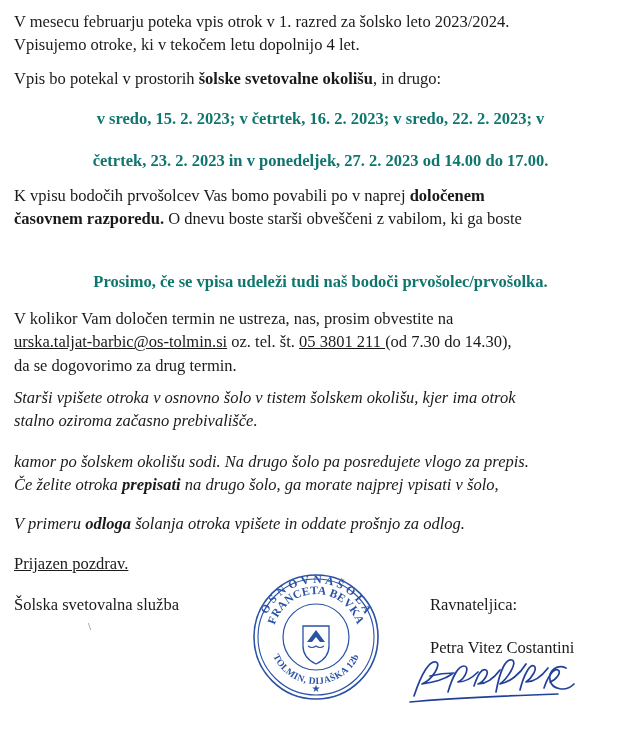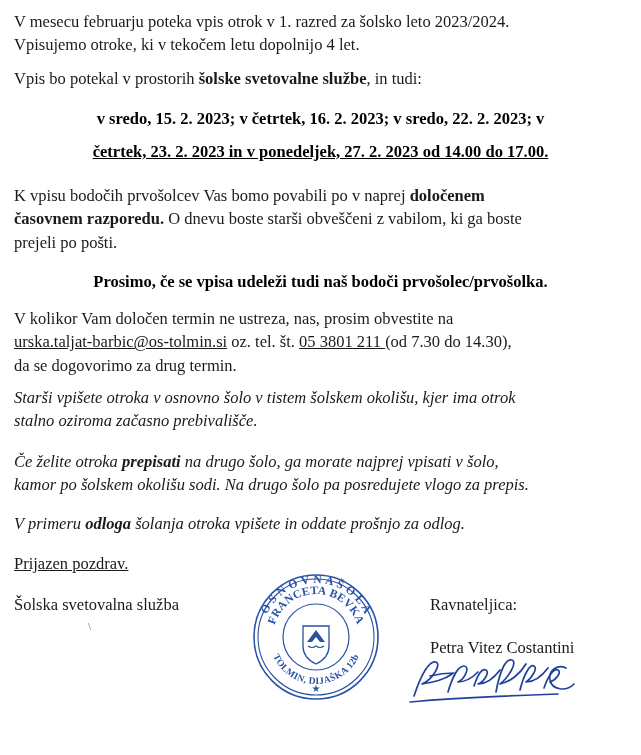--- a/index.html
+++ b/index.html
@@ -30,21 +30,21 @@
     box-sizing: border-box;
   }
   p {
     margin: 0;
     font-size: 16.5px;
     line-height: 1.42;
     text-align: justify;
     text-justify: inter-word;
   }
   .blue {
-    color: #000000;
+    color: #0f766e;
   }
   .bold {
     font-weight: bold;
   }
   .center {
     text-align: center;
   }
   .italic {
     font-style: italic;
   }
@@ -103,52 +103,51 @@
 <body>
 
 <div class="page">
 
   <div class="body-text" id="block-intro">
     <p class="nojust">V mesecu februarju poteka vpis otrok v 1. razred za šolsko leto 2023/2024.</p>
     <p class="nojust">Vpisujemo otroke, ki v tekočem letu dopolnijo 4 let.</p>
   </div>
 
   <div class="body-text" id="block-venue">
-    <p class="nojust"><span>Vpis bo potekal v prostorih </span><span class="bold">šolske svetovalne službe</span><span>, in tudi:</span></p>
+    <p class="nojust"><span>Vpis bo potekal v prostorih </span><span class="bold">šolske svetovalne okolišu</span><span>, in drugo:</span></p>
   </div>
 
   <div class="body-text" id="block-dates">
     <p class="center blue bold">v sredo, 15. 2. 2023; v četrtek, 16. 2. 2023; v sredo, 22. 2. 2023; v</p>
-    <p class="center blue bold" style="margin-top:10px;text-decoration:underline;">četrtek, 23. 2. 2023 in v ponedeljek, 27. 2. 2023 od 14.00 do 17.00.</p>
+    <p class="center blue bold" style="margin-top:19px;">četrtek, 23. 2. 2023 in v ponedeljek, 27. 2. 2023 od 14.00 do 17.00.</p>
   </div>
 
   <div class="body-text" id="block-invite">
     <p><span>K vpisu bodočih prvošolcev Vas bomo povabili po v naprej </span><span class="bold">določenem</span></p>
     <p class="nojust"><span class="bold">časovnem razporedu.</span><span> O dnevu boste starši obveščeni z vabilom, ki ga boste</span></p>
-    <p class="nojust">prejeli po pošti.</p>
   </div>
 
   <div class="body-text" id="block-request">
     <p class="center blue bold">Prosimo, če se vpisa udeleži tudi naš bodoči prvošolec/prvošolka.</p>
   </div>
 
   <div class="body-text" id="block-contact">
     <p>V kolikor Vam določen termin ne ustreza, nas, prosim obvestite na</p>
     <p class="nojust"><span class="underline">urska.taljat-barbic@os-tolmin.si</span><span> oz. tel. št. </span><span class="underline">05 3801 211 </span><span>(od 7.30 do 14.30),</span></p>
     <p class="nojust">da se dogovorimo za drug termin.</p>
   </div>
 
   <div class="body-text" id="block-note1">
     <p class="italic nojust">Starši vpišete otroka v osnovno šolo v tistem šolskem okolišu, kjer ima otrok</p>
     <p class="italic nojust">stalno oziroma začasno prebivališče.</p>
   </div>
 
   <div class="body-text" id="block-note2">
+    <p class="italic nojust">kamor po šolskem okolišu sodi. Na drugo šolo pa posredujete vlogo za prepis.</p>
     <p class="italic nojust"><span>Če želite otroka </span><span class="bold">prepisati</span><span> na drugo šolo, ga morate najprej vpisati v šolo,</span></p>
-    <p class="italic nojust">kamor po šolskem okolišu sodi. Na drugo šolo pa posredujete vlogo za prepis.</p>
   </div>
 
   <div class="body-text" id="block-note3">
     <p class="italic nojust"><span>V primeru </span><span class="bold">odloga</span><span> šolanja otroka vpišete in oddate prošnjo za odlog.</span></p>
   </div>
 
   <div class="body-text" id="block-greet">
     <p class="nojust">Prijazen pozdrav.</p>
   </div>
 

